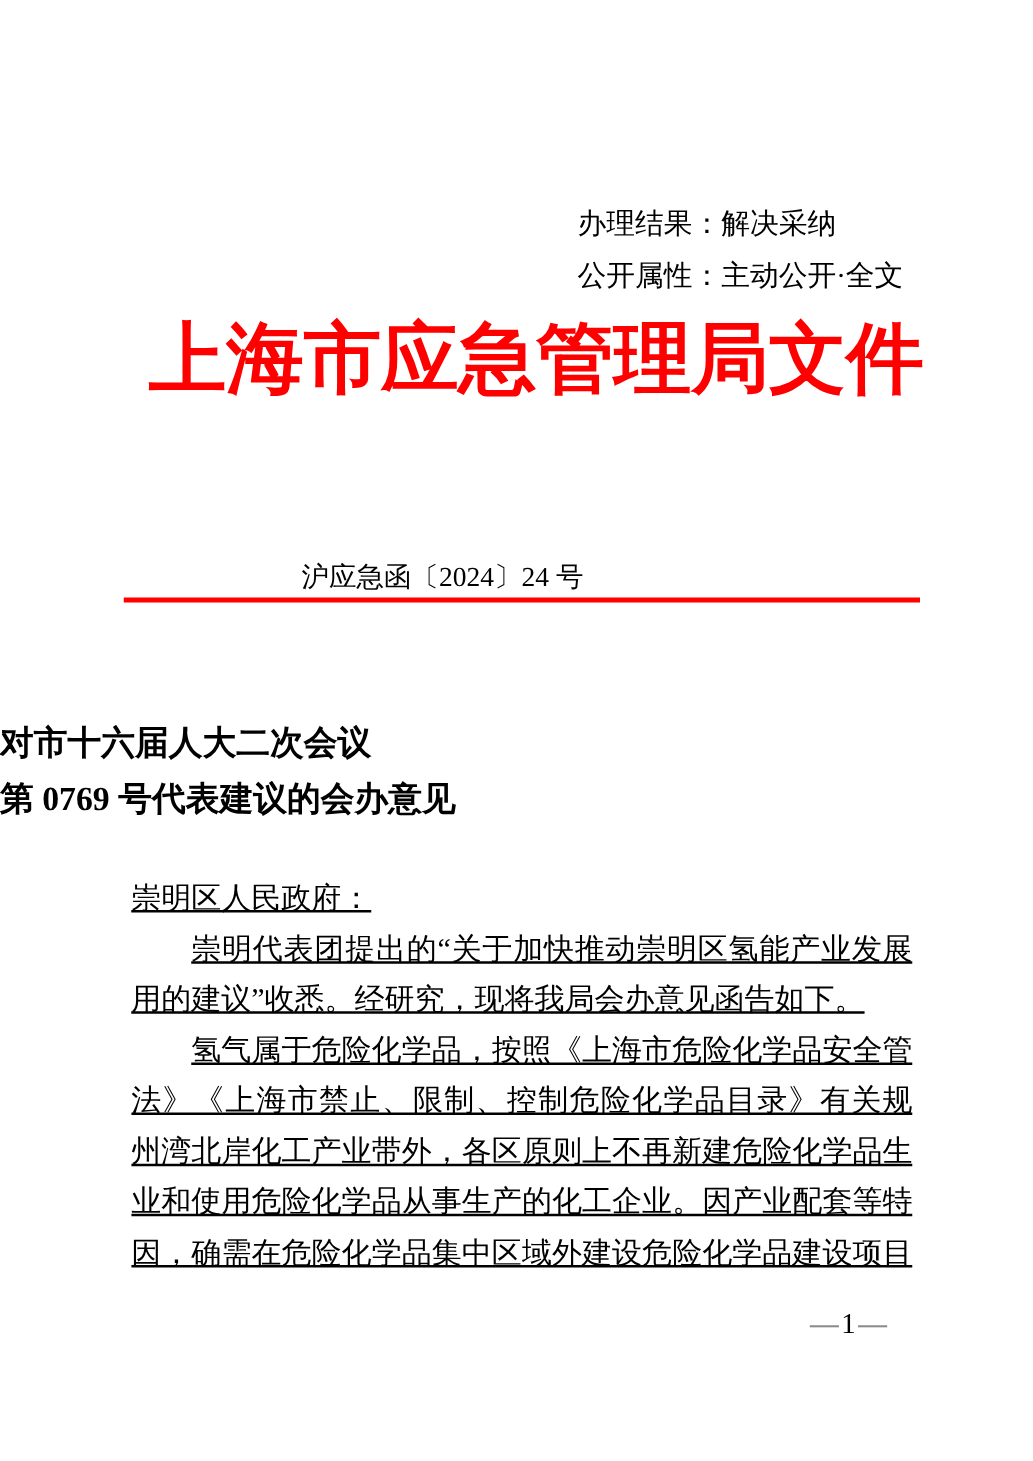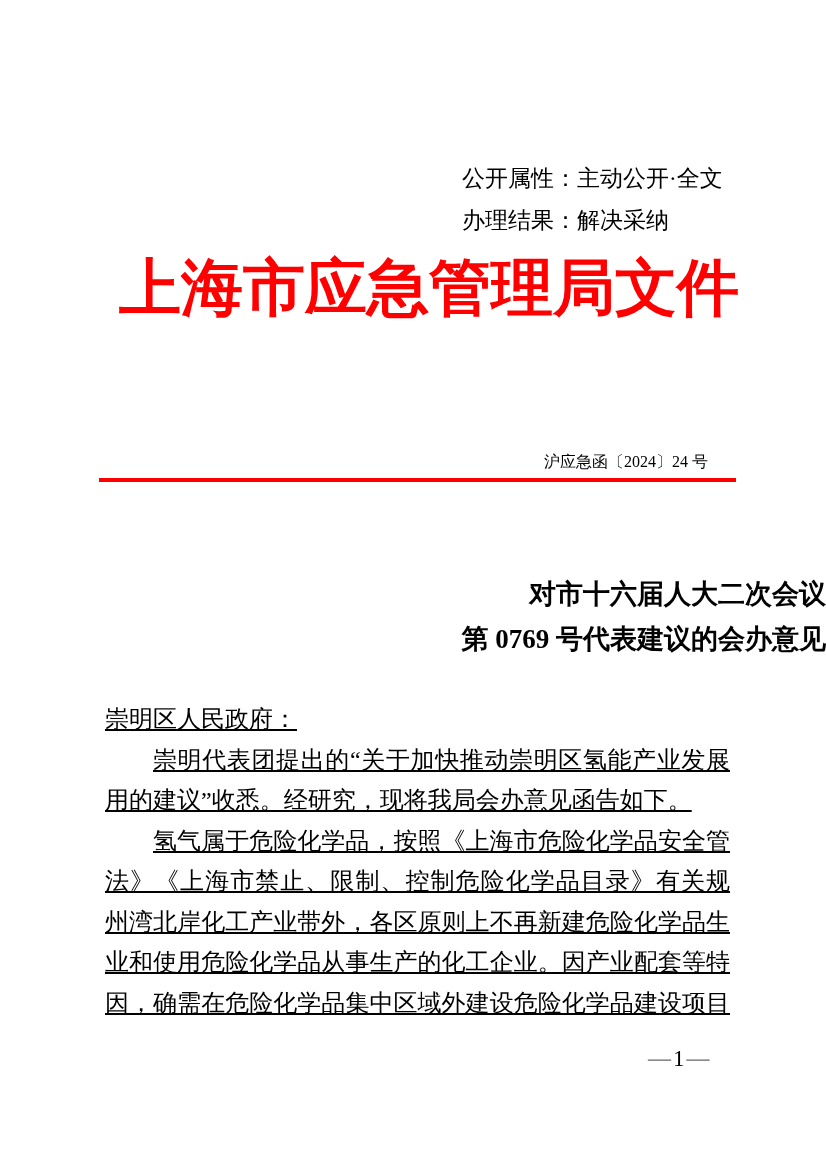--- a/index.html
+++ b/index.html
@@ -40,41 +40,41 @@
     letter-spacing: 0px;
     white-space: nowrap;
     padding-left: 16px;
   }
   
   .doc-number {
     position: absolute;
     left: 0;
     top: 448px;
     width: 708px;
-    text-align: right;
-    font-size: 16px;
+    text-align: center;
+    font-size: 22px;
     line-height: 28px;
     white-space: nowrap;
   }
   
   .red-rule {
     position: absolute;
     left: 99px;
     top: 478px;
     width: 637px;
     height: 4px;
     background: #ff0000;
   }
   
   .subject {
     position: absolute;
     left: 0;
     top: 572px;
     width: 826px;
-    text-align: right;
+    text-align: left;
     font-weight: bold;
     font-size: 27px;
     line-height: 45px;
     white-space: nowrap;
   }
   
   .body-text {
     position: absolute;
     left: 105px;
     top: 699px;
@@ -118,22 +118,22 @@
     color: #000000;
     padding: 0 2px;
   }
 </style>
 </head>
 <body>
 
 <div class="page">
 
   <div class="meta-block">
+    <div>办理结果：解决采纳</div>
     <div>公开属性：主动公开·全文</div>
-    <div>办理结果：解决采纳</div>
   </div>
 
   <div class="masthead-title">上海市应急管理局文件</div>
 
   <div class="doc-number">沪应急函〔2024〕24 号</div>
 
   <div class="red-rule"></div>
 
   <div class="subject">
     <div>对市十六届人大二次会议</div>

